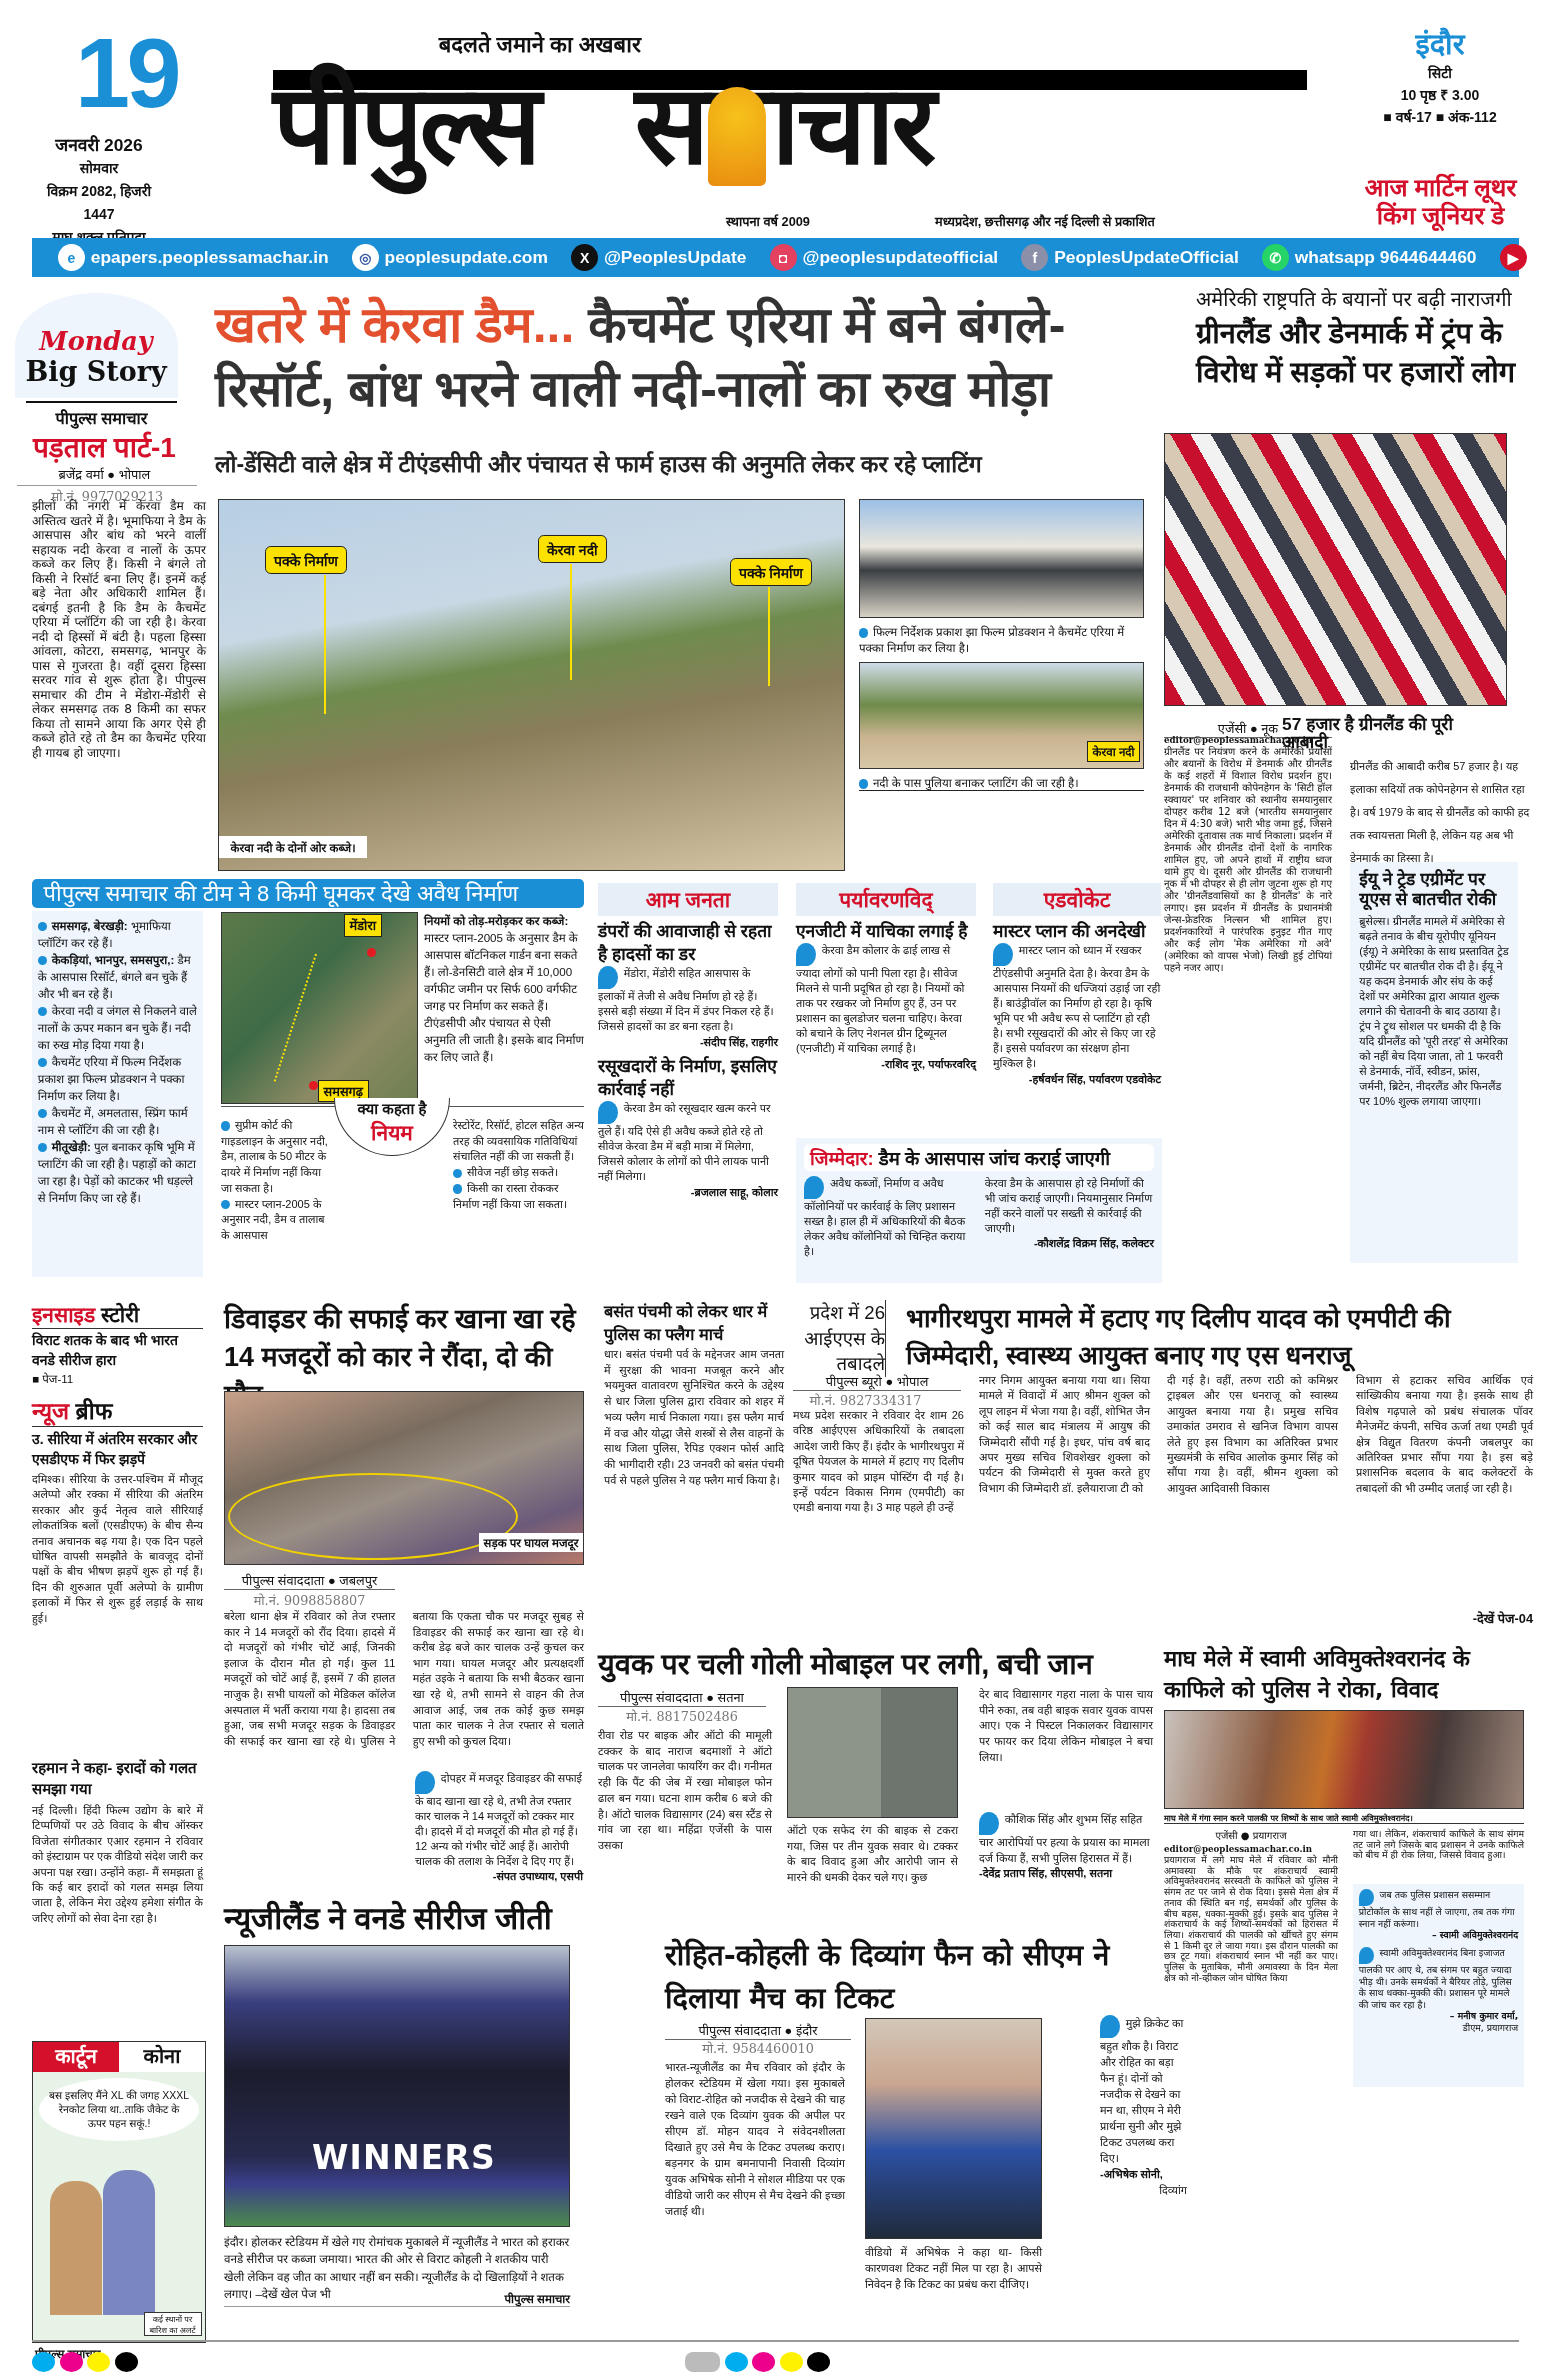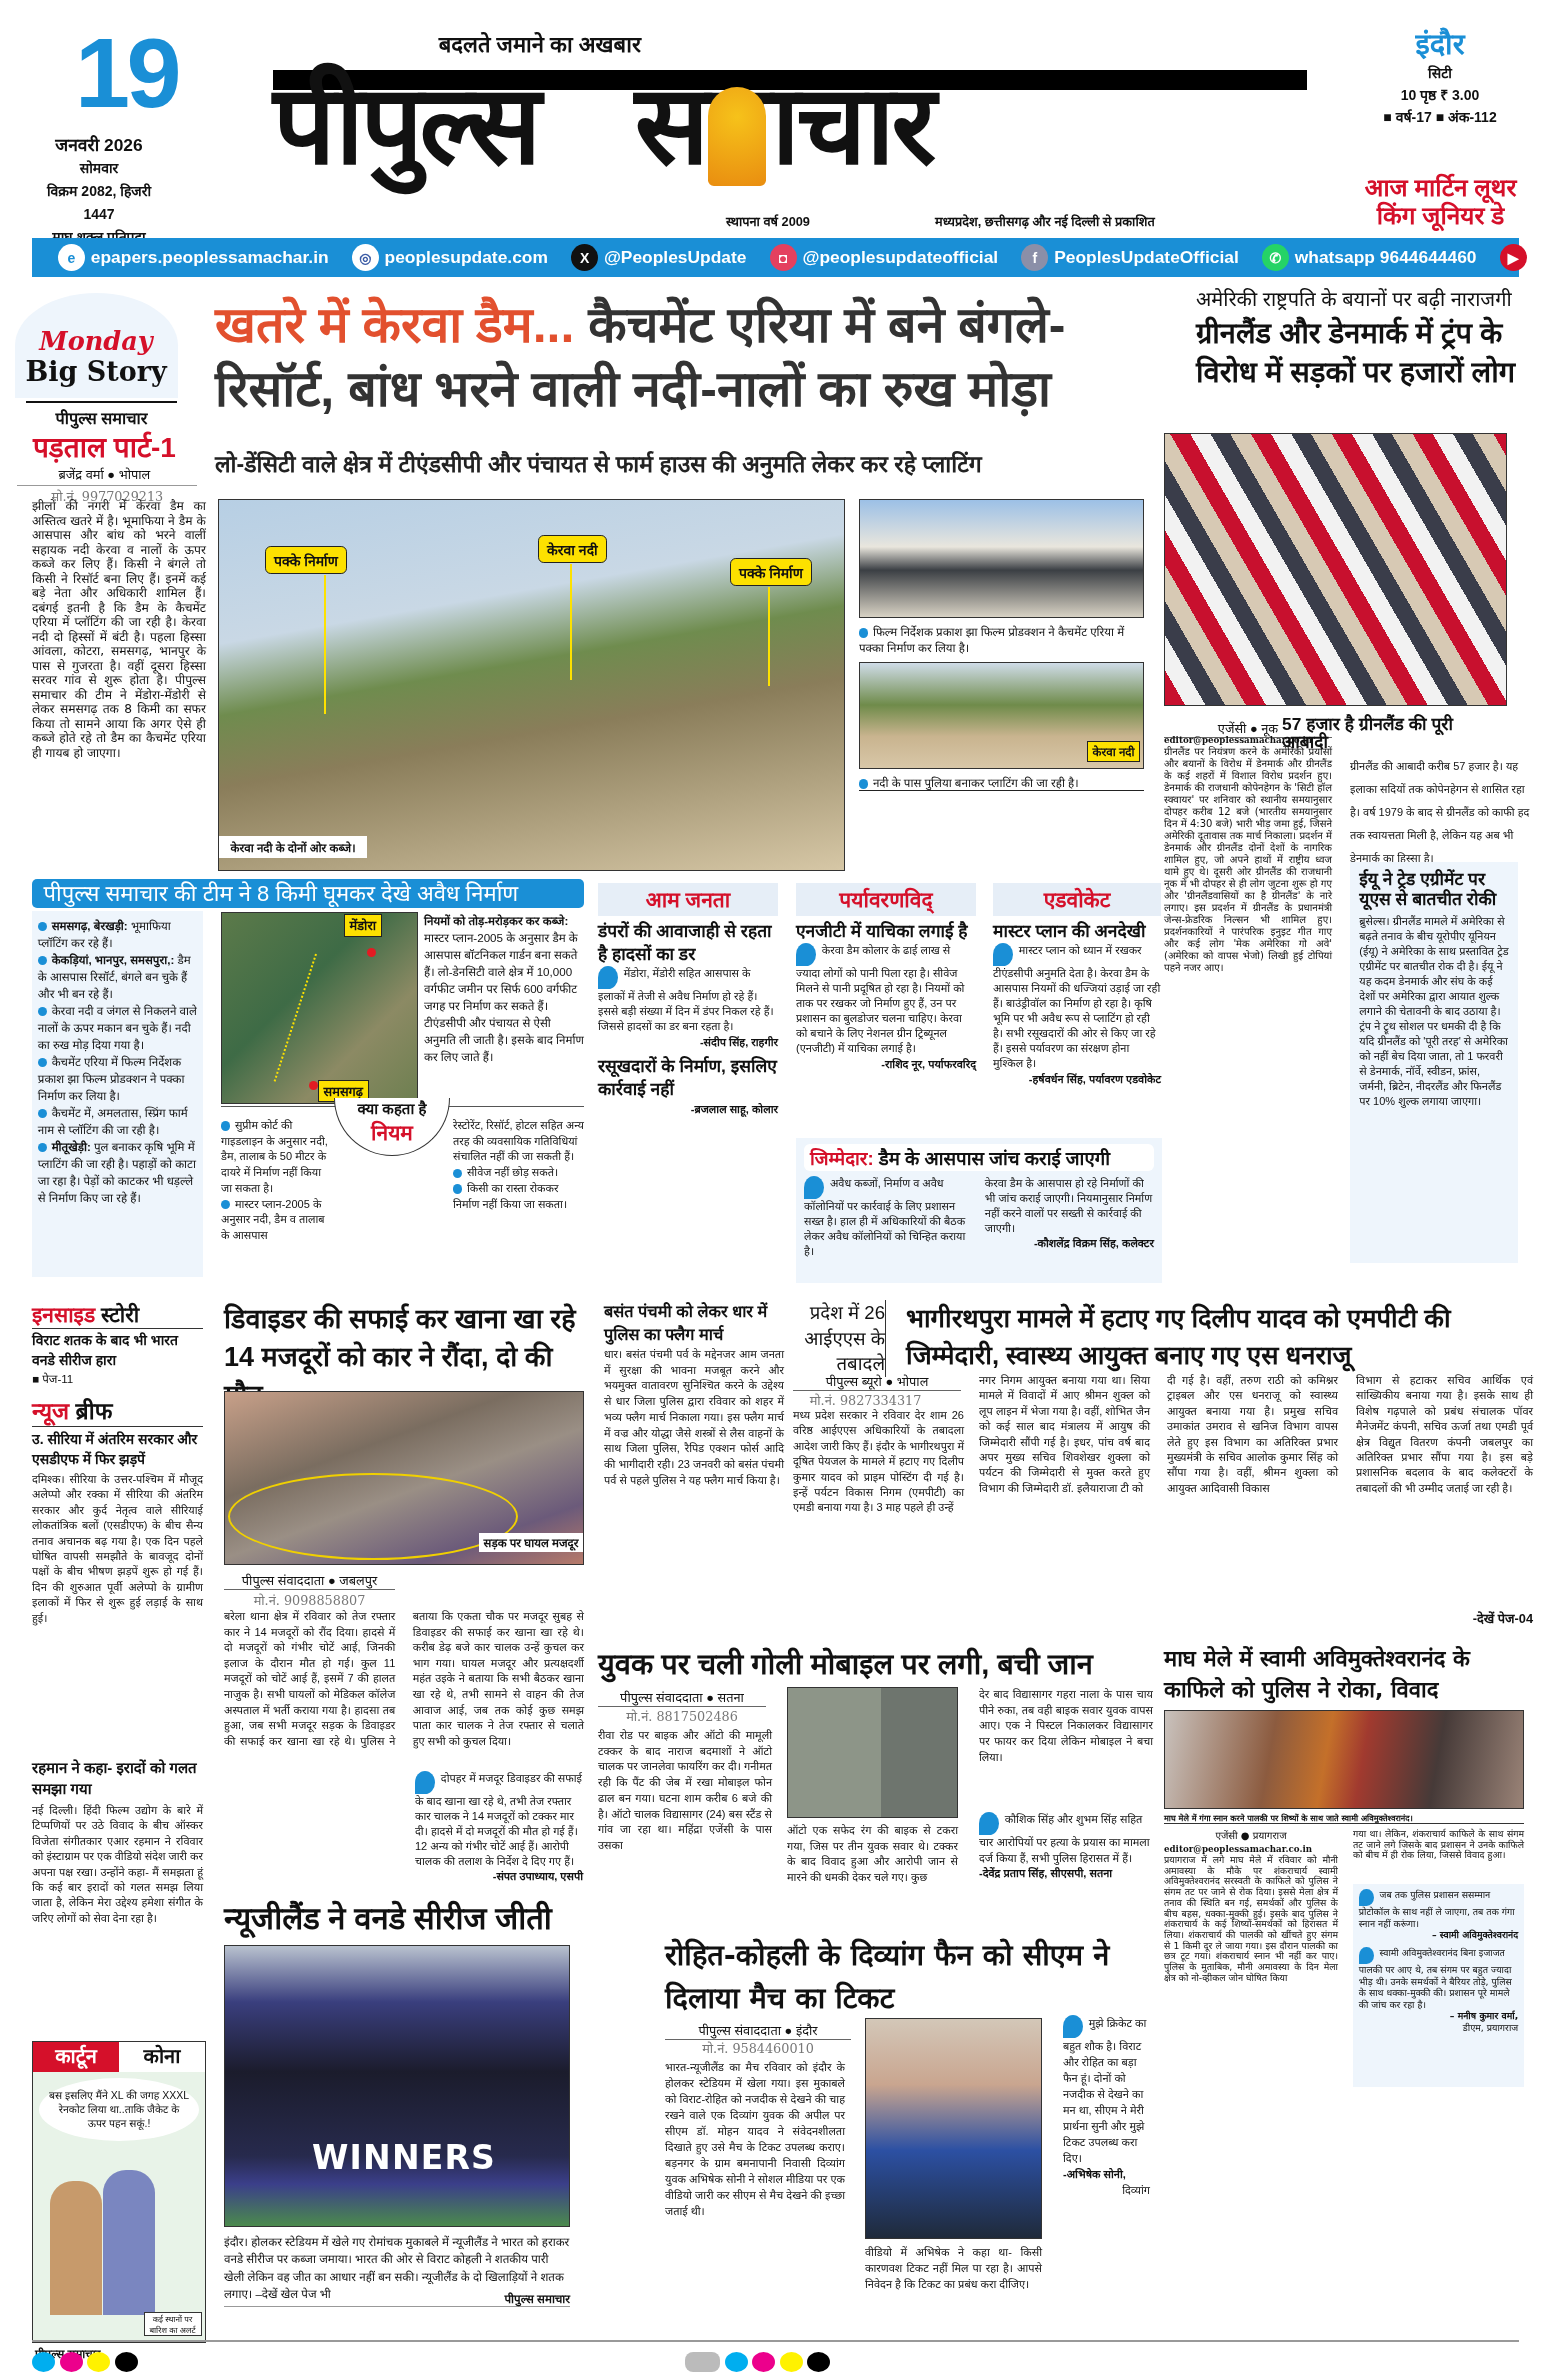--- a/index.html
+++ b/index.html
@@ -187,20 +187,21 @@
   <div><span class="bullet"></span><span>सीवेज नहीं छोड़ सकते।</span></div>
   <div><span class="bullet"></span><span>किसी का रास्ता रोककर निर्माण नहीं किया जा सकता।</span></div>
 </div>
 
 <div class="abs cond" style="left:598px;top:883px;width:180px">
   <div class="label-box" style="font-size:21px;padding:2.3px">आम जनता</div>
   <div class="h-sub" style="font-size:17.4px;line-height:23px;margin-top:4.6px">डंपरों की आवाजाही से रहता है हादसों का डर</div>
   <div class="small" style="font-size:11px;line-height:15px"><span class="q-ico"></span><span>मेंडोरा, मेंडोरी सहित आसपास के इलाकों में तेजी से अवैध निर्माण हो रहे हैं। इससे बड़ी संख्या में दिन में डंपर निकल रहे हैं। जिससे हादसों का डर बना रहता है।</span></div>
   <div class="author" style="font-size:11px">-संदीप सिंह, राहगीर</div>
   <div class="h-sub" style="font-size:17.4px;line-height:23px;margin-top:5.8px">रसूखदारों के निर्माण, इसलिए कार्रवाई नहीं</div>
+  <div class="small" style="font-size:11px;line-height:15px"><span class="q-ico"></span><span>केरवा डैम को रसूखदार खत्म करने पर तुले हैं। यदि ऐसे ही अवैध कब्जे होते रहे तो सीवेज केरवा डैम में बड़ी मात्रा में मिलेगा, जिससे कोलार के लोगों को पीने लायक पानी नहीं मिलेगा।</span></div>
   <div class="author" style="font-size:11px">-ब्रजलाल साहू, कोलार</div>
 </div>
 <div class="abs cond" style="left:796px;top:883px;width:180px">
   <div class="label-box" style="font-size:21px;padding:2.3px">पर्यावरणविद्</div>
   <div class="h-sub" style="font-size:17.4px;line-height:23px;margin-top:4.6px">एनजीटी में याचिका लगाई है</div>
   <div class="small" style="font-size:11px;line-height:15px"><span class="q-ico"></span><span>केरवा डैम कोलार के ढाई लाख से ज्यादा लोगों को पानी पिला रहा है। सीवेज मिलने से पानी प्रदूषित हो रहा है। नियमों को ताक पर रखकर जो निर्माण हुए हैं, उन पर प्रशासन का बुलडोजर चलना चाहिए। केरवा को बचाने के लिए नेशनल ग्रीन ट्रिब्यूनल (एनजीटी) में याचिका लगाई है।</span></div>
   <div class="author" style="font-size:11px">-राशिद नूर, पर्याफरवरिद्</div>
 </div>
 <div class="abs cond" style="left:993px;top:883px;width:168px">
   <div class="label-box" style="font-size:21px;padding:2.3px">एडवोकेट</div>
@@ -289,21 +290,21 @@
 </div>
 <div class="abs cond" style="left:224px;top:2233px;width:346px;font-size:11.6px;line-height:17.4px">इंदौर। होलकर स्टेडियम में खेले गए रोमांचक मुकाबले में न्यूजीलैंड ने भारत को हराकर वनडे सीरीज पर कब्जा जमाया। भारत की ओर से विराट कोहली ने शतकीय पारी खेली लेकिन वह जीत का आधार नहीं बन सकी। न्यूजीलैंड के दो खिलाड़ियों ने शतक लगाए। –देखें खेल पेज भी</div>
 <div class="abs cond" style="left:224px;top:2291px;width:346px;text-align:right;font-weight:bold;font-size:11.6px;border-bottom:1.7px solid #999">पीपुल्स समाचार</div>
 
 <div class="abs" style="left:665px;top:1934px;width:488px;font-size:29px;font-weight:bold;line-height:43px">रोहित-कोहली के दिव्यांग फैन को सीएम ने दिलाया मैच का टिकट</div>
 <div class="abs byline cond" style="left:665px;top:2021px;width:186px;border-bottom:1.2px solid #666">पीपुल्स संवाददाता ● इंदौर</div>
 <div class="abs mob" style="left:665px;top:2039px;width:186px">मो.नं. 9584460010</div>
 <div class="abs body-txt cond" style="left:665px;top:2059px;width:180px;font-size:11px;line-height:16px">भारत-न्यूजीलैंड का मैच रविवार को इंदौर के होलकर स्टेडियम में खेला गया। इस मुकाबले को विराट-रोहित को नजदीक से देखने की चाह रखने वाले एक दिव्यांग युवक की अपील पर सीएम डॉ. मोहन यादव ने संवेदनशीलता दिखाते हुए उसे मैच के टिकट उपलब्ध कराए। बड़नगर के ग्राम बमनापानी निवासी दिव्यांग युवक अभिषेक सोनी ने सोशल मीडिया पर एक वीडियो जारी कर सीएम से मैच देखने की इच्छा जताई थी।</div>
 <div class="abs" style="left:865px;top:2018px;width:177px;height:221px;border:1.2px solid #333;background:linear-gradient(180deg,#d3c7b8 0%,#c9a58f 30%,#2c50a3 60%,#1f2a3a 100%)"></div>
 <div class="abs body-txt cond" style="left:865px;top:2244px;width:177px;font-size:11px;line-height:16px">वीडियो में अभिषेक ने कहा था- किसी कारणवश टिकट नहीं मिल पा रहा है। आपसे निवेदन है कि टिकट का प्रबंध करा दीजिए।</div>
-<div class="abs cond" style="left:1063px;top:2015px;width:87px;font-size:11px;line-height:16px"><span class="q-ico"></span><span>मुझे क्रिकेट का बहुत शौक है। विराट और रोहित का बड़ा फैन हूं। दोनों को नजदीक से देखने का मन था, सीएम ने मेरी प्रार्थना सुनी और मुझे टिकट उपलब्ध करा दिए।</span><div style="font-weight:bold">-अभिषेक सोनी,</div><div style="text-align:right">दिव्यांग</div></div>
+<div class="abs cond" style="left:1100px;top:2015px;width:87px;font-size:11px;line-height:16px"><span class="q-ico"></span><span>मुझे क्रिकेट का बहुत शौक है। विराट और रोहित का बड़ा फैन हूं। दोनों को नजदीक से देखने का मन था, सीएम ने मेरी प्रार्थना सुनी और मुझे टिकट उपलब्ध करा दिए।</span><div style="font-weight:bold">-अभिषेक सोनी,</div><div style="text-align:right">दिव्यांग</div></div>
 
 <div class="abs rule" style="left:32px;top:2340px;width:1487px"></div>
 <div class="abs swatches" style="left:32px;top:2352px">
   <span class="sw" style="background:#00aeef"></span>
   <span class="sw" style="background:#ec008c"></span>
   <span class="sw" style="background:#fff200"></span>
   <span class="sw" style="background:#000"></span>
 </div>
 <div class="abs swatches" style="left:685px;top:2352px">
   <span class="sw" style="width:35px;border-radius:8.1px;background:#bbb"></span>

